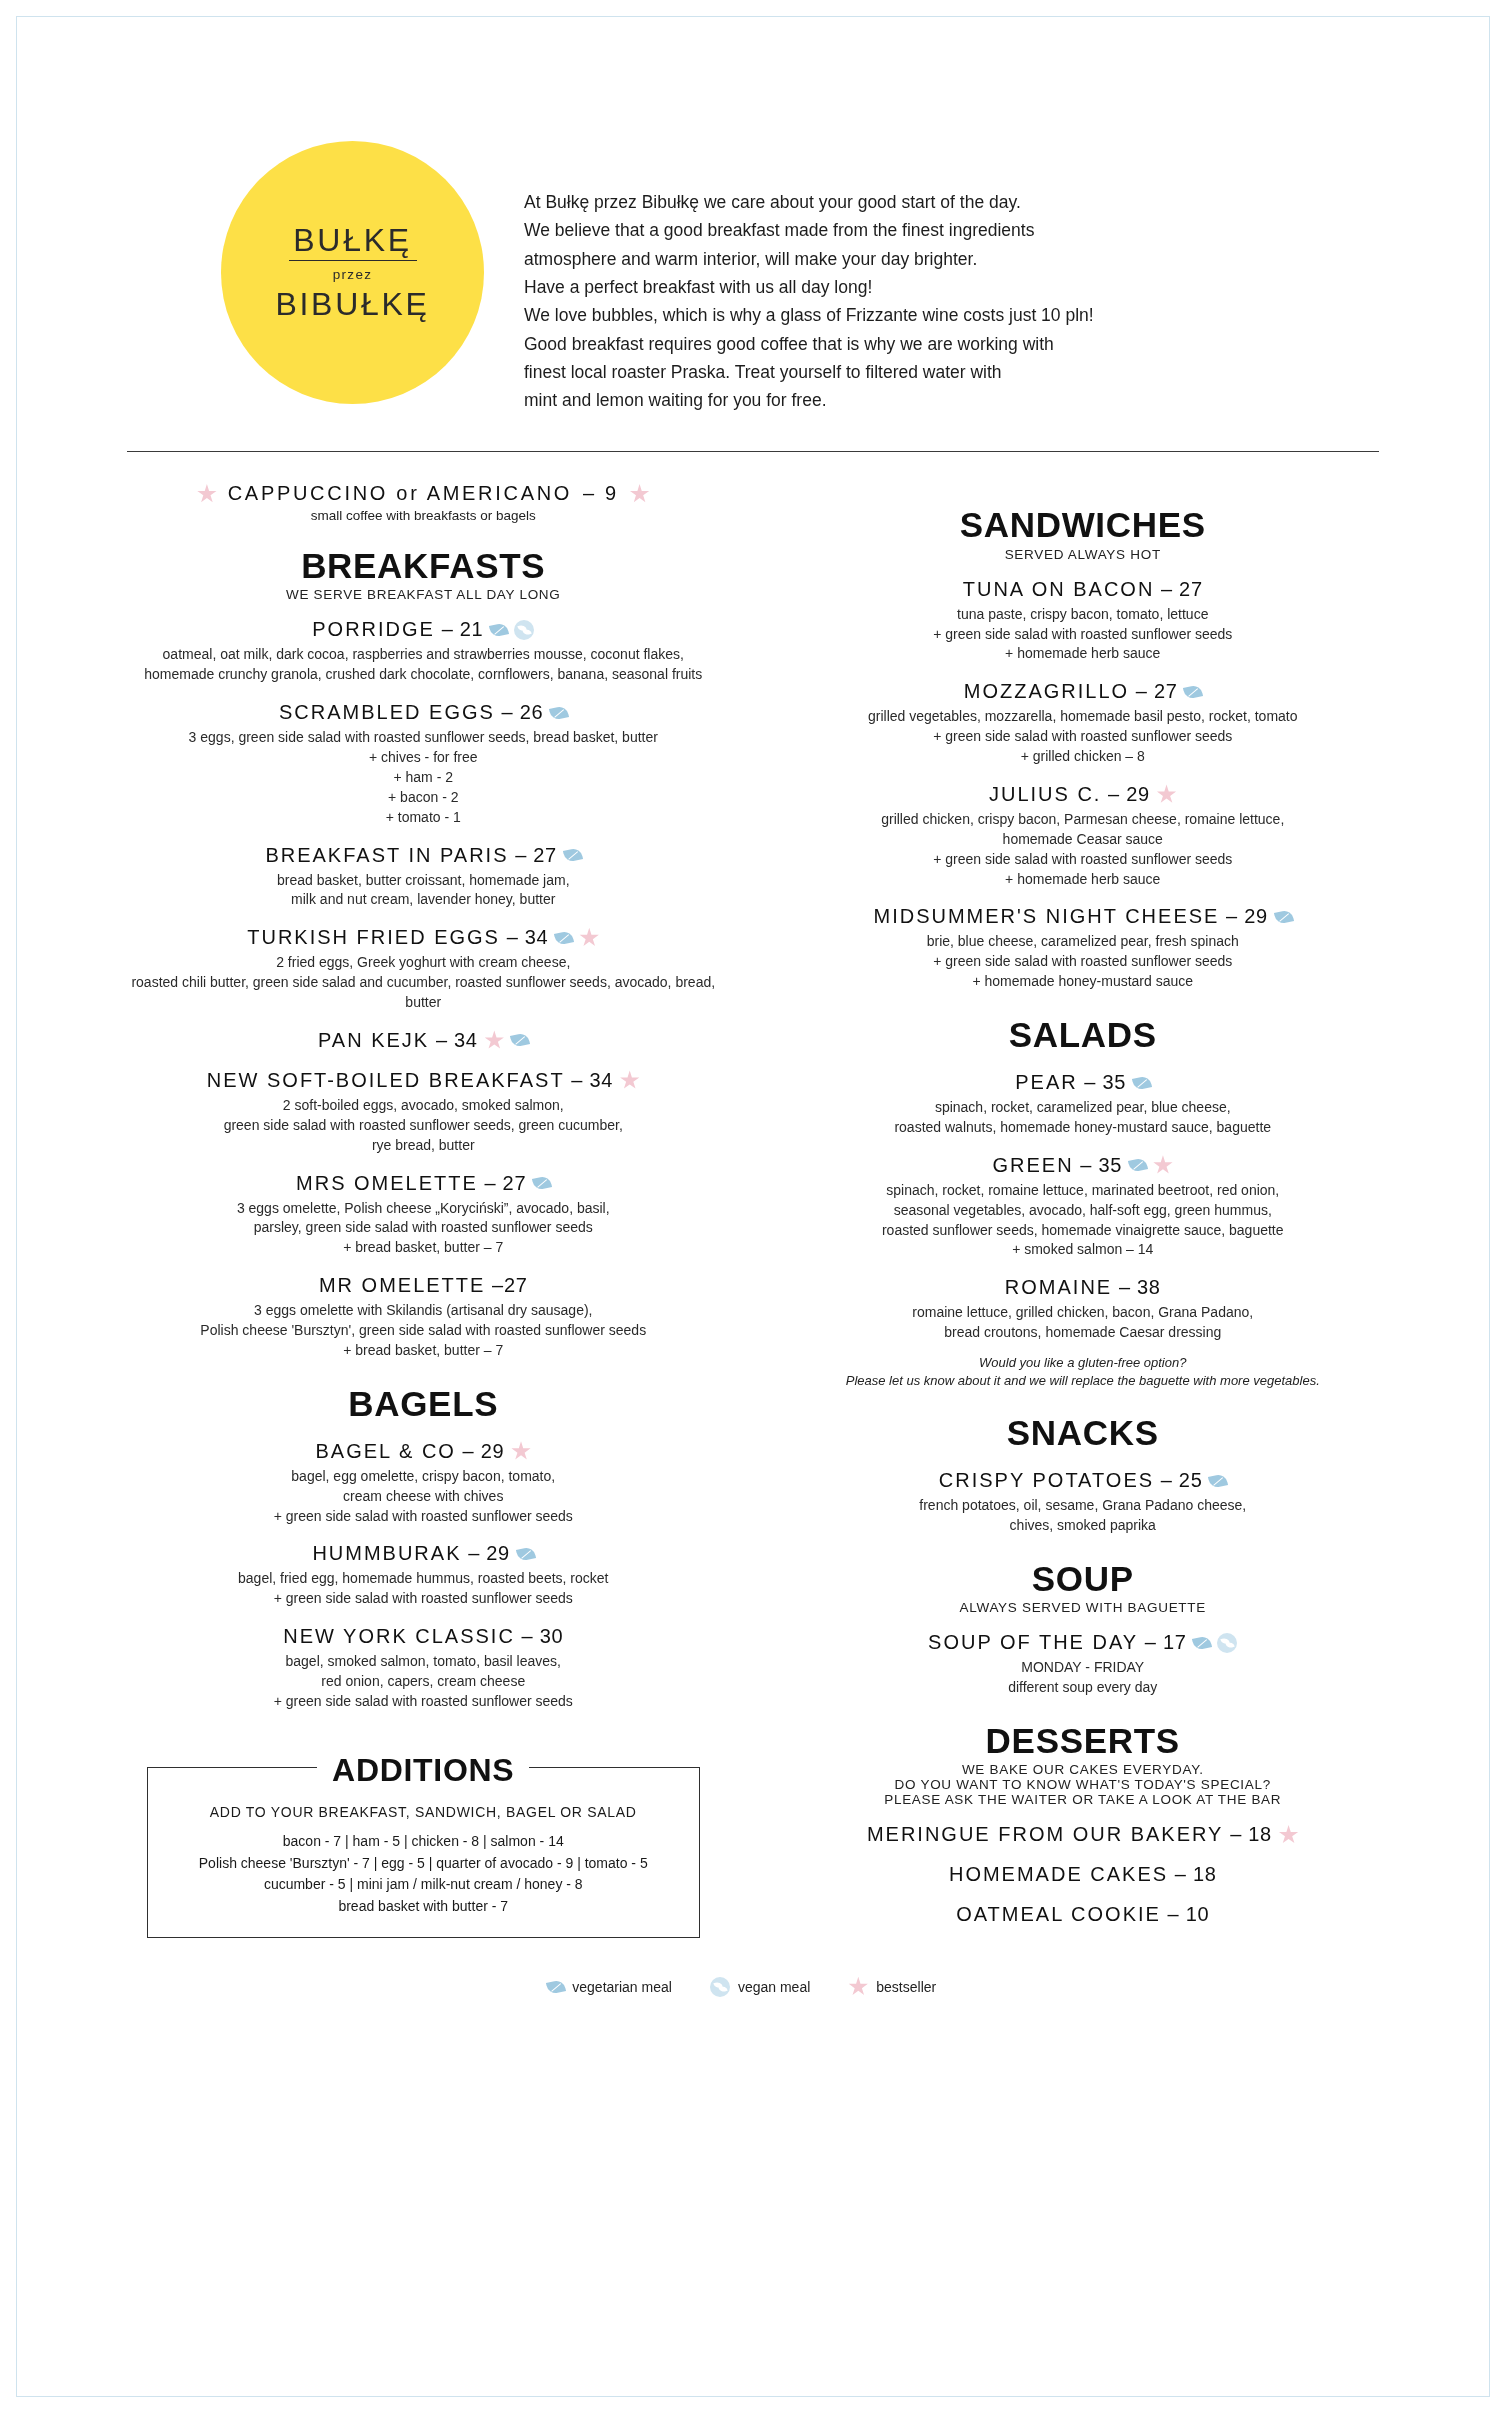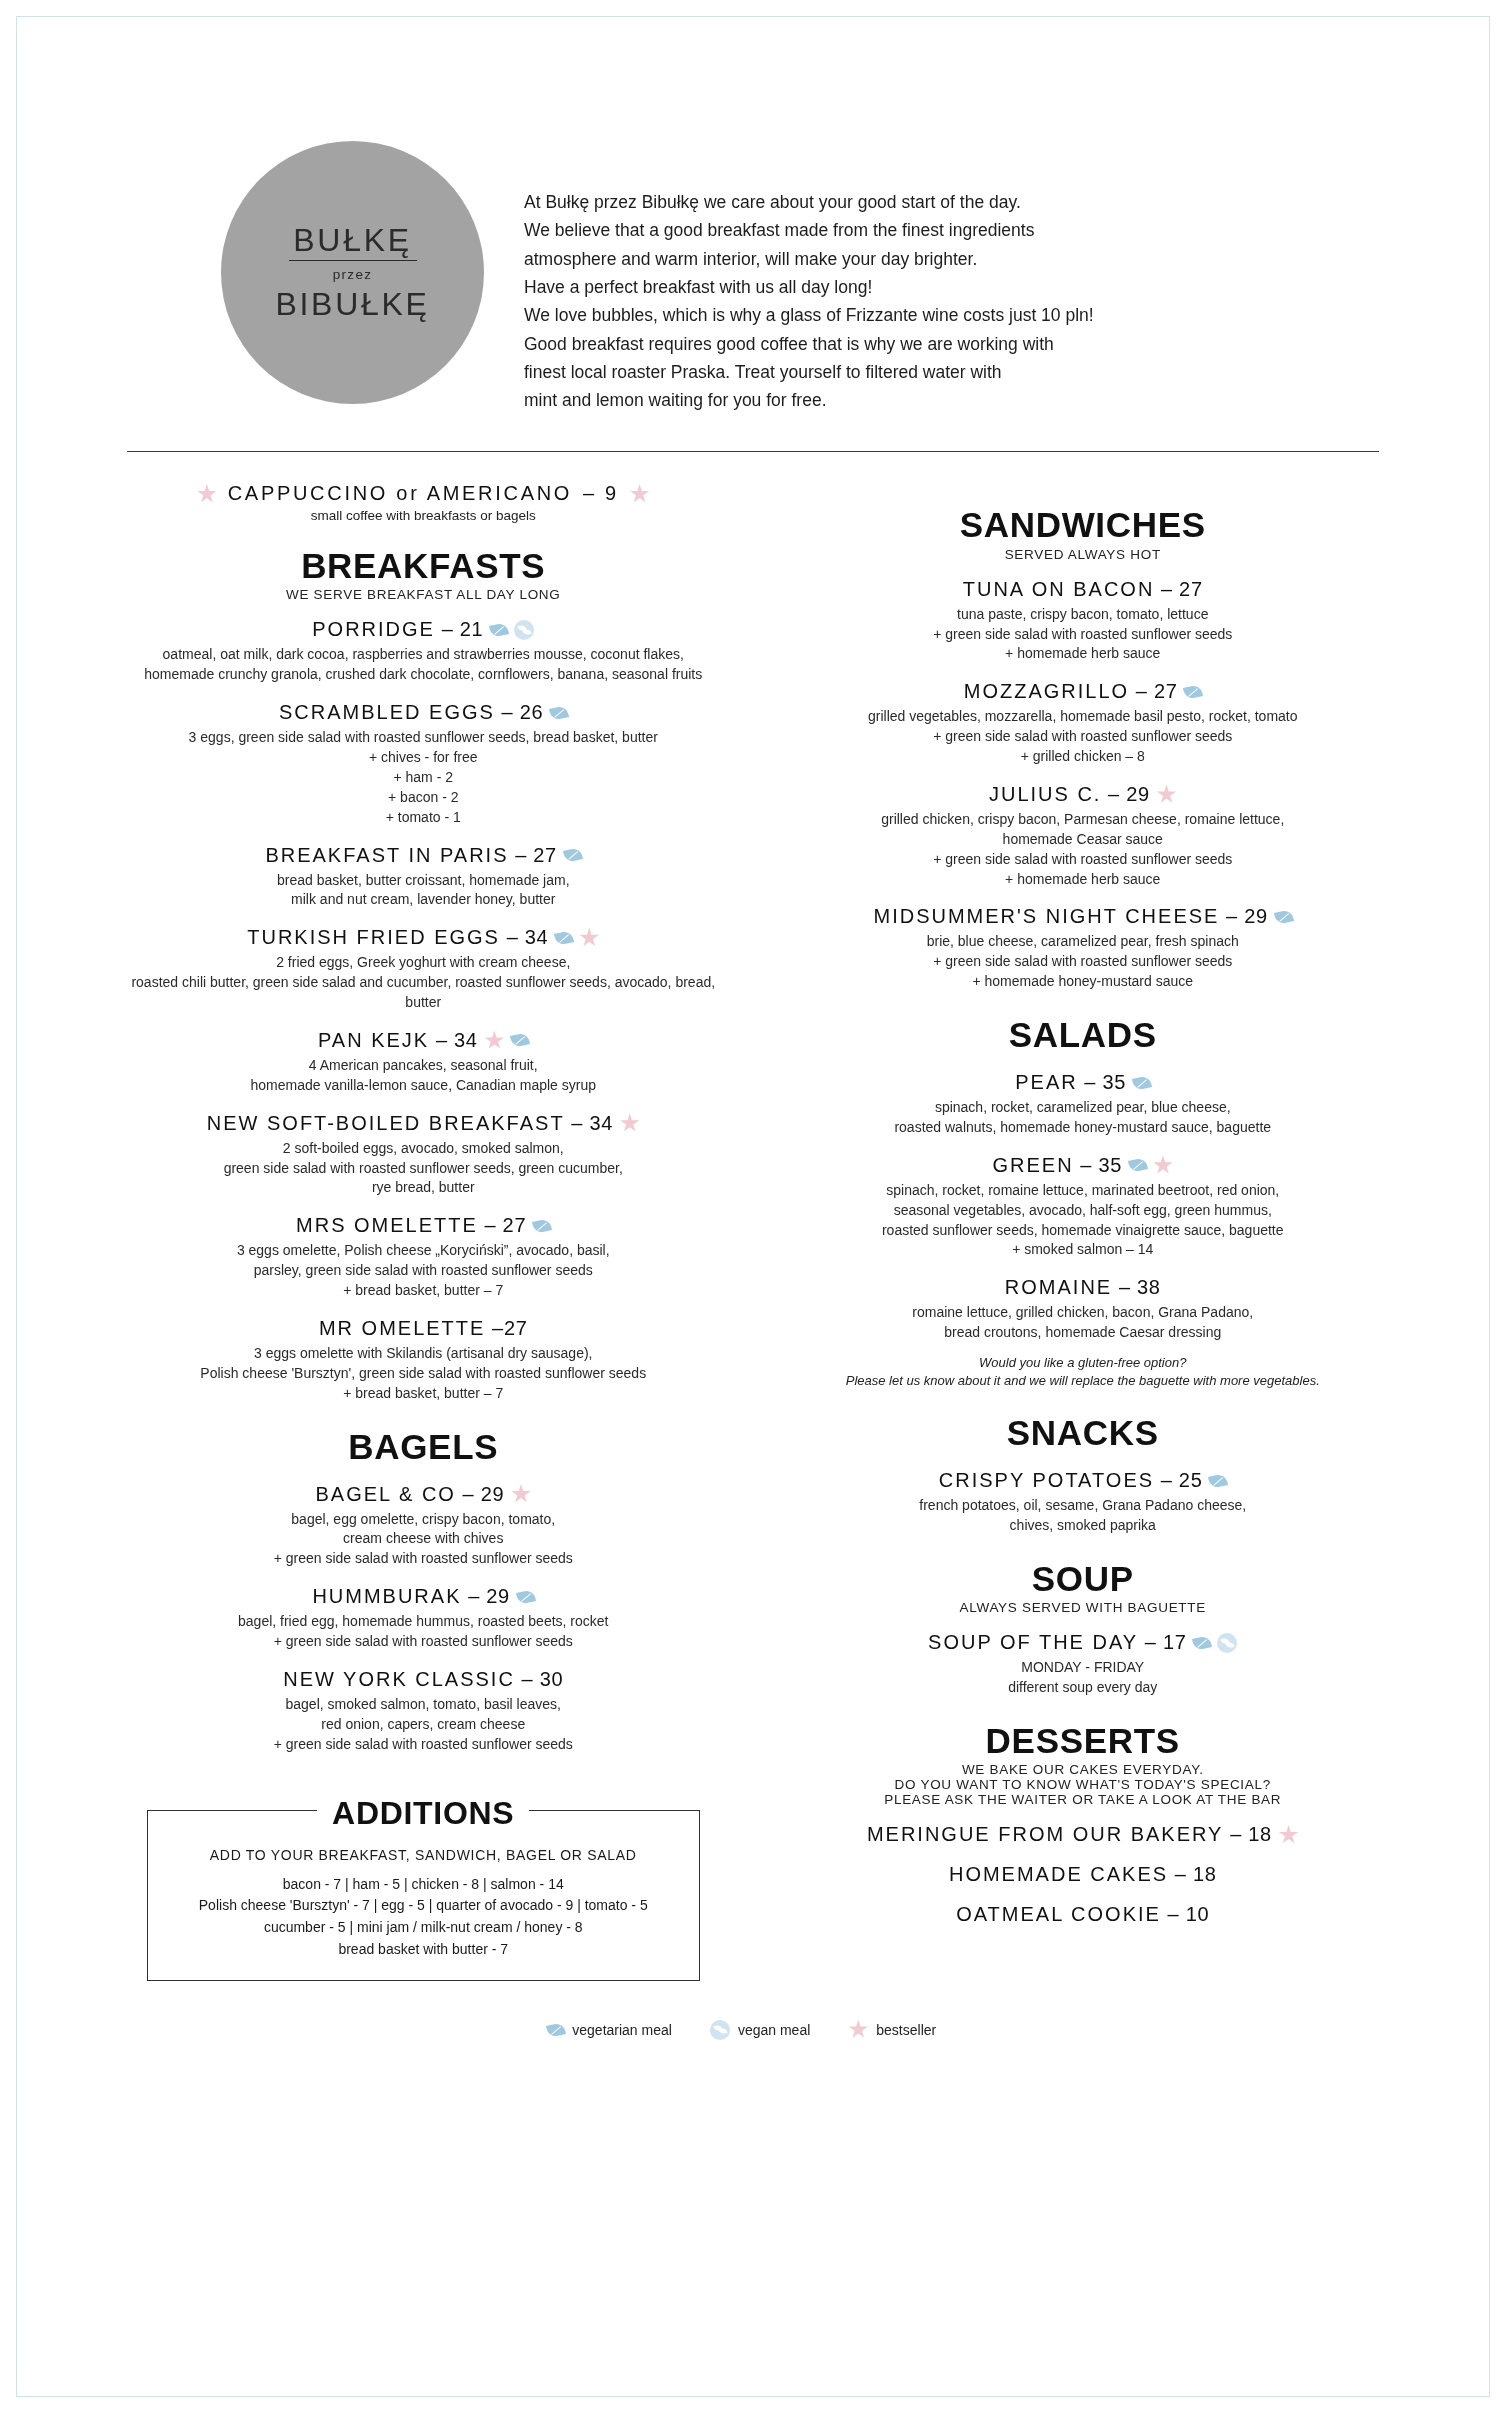--- a/index.html
+++ b/index.html
@@ -40,21 +40,21 @@
     align-items: flex-start;
     gap: 40px;
     padding-left: 121px;
     padding-top: 47px;
   }
   .logo-circle {
     width: 263px;
     height: 263px;
     flex: 0 0 263px;
     border-radius: 50%;
-    background: #a3a3a3;
+    background: #fde047;
     display: flex;
     flex-direction: column;
     align-items: center;
     justify-content: center;
     margin-top: 27px;
   }
   .logo-line1, .logo-line2 {
     font-family: "Liberation Sans", sans-serif;
     font-size: 32px;
     letter-spacing: 2.7px;
@@ -357,24 +357,20 @@
                 <span class="small">roasted chili butter, green side salad and cucumber, roasted sunflower seeds, avocado, bread, butter</span>
               </div>
             </div>
             <div class="item">
               <div class="item-title">
                 <span>PAN KEJK</span>
                 <span class="price">– 34</span>
                 <span class="badge star"></span>
                 <span class="badge leaf"></span>
               </div>
-              <div class="item-desc">
-                <span class="small">4 American pancakes, seasonal fruit,</span>
-                <span class="small">homemade vanilla-lemon sauce, Canadian maple syrup</span>
-              </div>
             </div>
             <div class="item">
               <div class="item-title">
                 <span>NEW SOFT-BOILED BREAKFAST</span>
                 <span class="price">– 34</span>
                 <span class="badge star"></span>
               </div>
               <div class="item-desc">
                 <span class="small">2 soft-boiled eggs, avocado, smoked salmon,</span>
                 <span class="small">green side salad with roasted sunflower seeds, green cucumber,</span>

